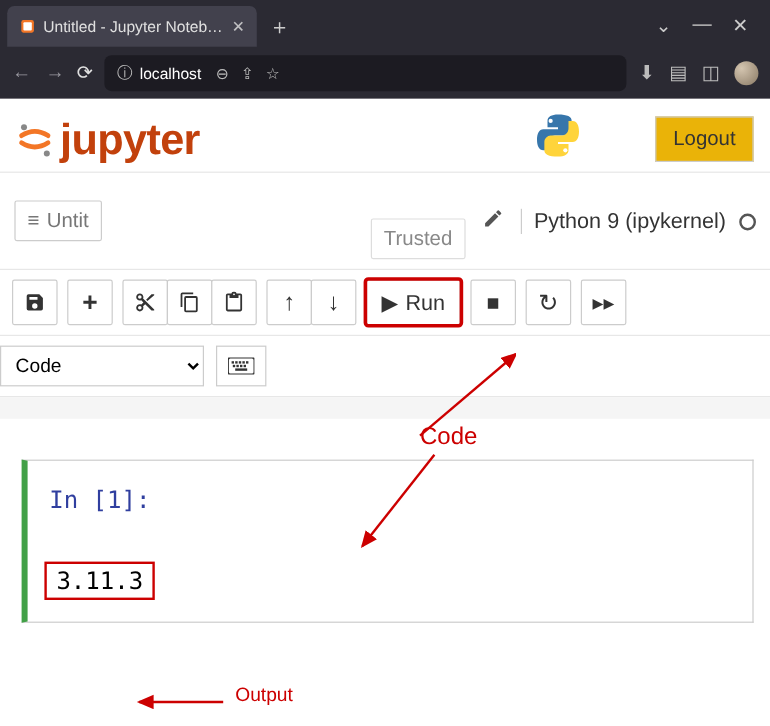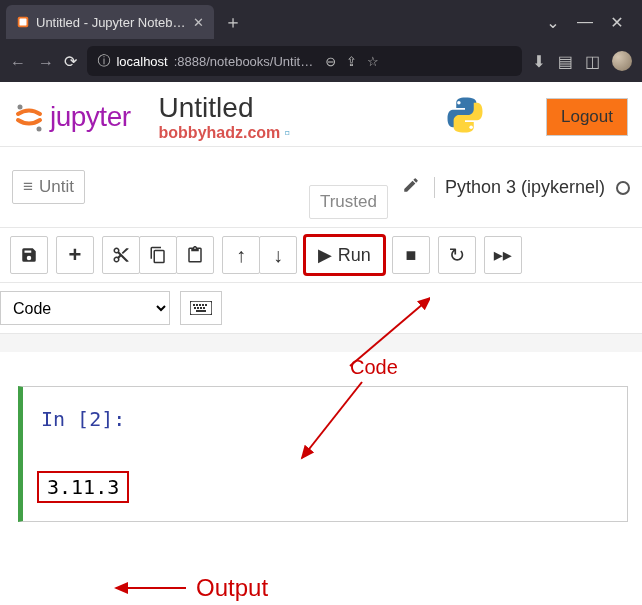--- a/index.html
+++ b/index.html
@@ -26,27 +26,27 @@
 .url-path { color: #b0afb7; white-space: nowrap; overflow: hidden; text-overflow: ellipsis; }
 .url-icons { display: flex; gap: 10px; color: #bbb; margin-left: 6px; }
 .url-icons span { cursor: pointer; }
 .ext-row { display: flex; gap: 12px; color: #bbb; align-items: center; }
 .ext-row span { cursor: pointer; }
 .avatar { width: 20px; height: 20px; border-radius: 50%; background: radial-gradient(circle at 30% 30%, #d4c5b0, #8a7a65); }
 
 
 .jhdr { display: flex; align-items: center; padding: 10px 14px 4px; gap: 10px; }
 .jlogo { display: flex; align-items: center; gap: 6px; }
-.jlogo-txt { font-size: 28px; color: #a21caf; font-weight: 400; letter-spacing: -0.5px; }
+.jlogo-txt { font-size: 36px; color: #c2410c; font-weight: 700; letter-spacing: -0.5px; }
 .jtitle-wrap { margin-left: 18px; }
 .jtitle { font-size: 28px; color: #333; }
 .jsub { color: #d9534f; font-size: 16px; font-weight: 600; }
 .jsub .cube { color: #6fb3d2; margin-left: 4px; }
 .pylogo { margin-left: auto; margin-right: 18px; }
-.logout { border: 1px solid #ccc; padding: 8px 14px; font-size: 17px; color: #333; cursor: pointer; background: #f97316; margin-left: 32px; }
+.logout { border: 1px solid #ccc; padding: 8px 14px; font-size: 17px; color: #333; cursor: pointer; background: #eab308; margin-left: 32px; }
 
 
 .menubar { display: flex; align-items: center; gap: 8px; padding: 8px 12px; border-top: 1px solid #e7e7e7; border-bottom: 1px solid #e7e7e7; }
 .menu-btn { display: flex; align-items: center; gap: 6px; border: 1px solid #ccc; padding: 6px 10px; font-size: 17px; color: #777; cursor: pointer; border-radius: 2px; }
 .trusted { margin-left: auto; color: #888; font-size: 17px; border: 1px solid #ddd; padding: 6px 10px; border-radius: 2px; margin-top: 30px; }
 .edit-ic { color: #555; padding: 6px; cursor: pointer; }
 .kernel { font-size: 18px; color: #333; border-left: 1px solid #ccc; padding-left: 10px; }
 .kstatus { width: 14px; height: 14px; border: 2px solid #555; border-radius: 50%; display: inline-block; margin-left: 6px; vertical-align: middle; }
 
 
@@ -68,21 +68,21 @@
 .code-label { position: absolute; top: 4px; left: 350px; color: #c00; font-size: 20px; }
 .arrow1 { position: absolute; width: 140px; height: 140px; }
 
 
 .cell { margin: 28px 14px 0 18px; border: 1px solid #ccc; border-left: 5px solid #42a047; padding: 14px 14px 18px; background: #fff; }
 .prompt { font-family: "DejaVu Sans Mono", Menlo, Consolas, monospace; font-size: 20px; color: #303f9f; margin: 6px 0 12px 4px; }
 .codebox { border: 2px solid #c00; padding: 6px 8px; font-family: "DejaVu Sans Mono", Menlo, Consolas, monospace; font-size: 20px; line-height: 1.35; white-space: pre; color: #000; }
 .kw { color: #008000; font-weight: bold; }
 .pn { color: #2a7a2a; }
 .outbox { display: inline-block; border: 2px solid #c00; padding: 2px 8px; margin-top: 28px; font-family: "DejaVu Sans Mono", Menlo, Consolas, monospace; font-size: 20px; }
-.out-label { position: absolute; color: #c00; font-size: 24px; }
+.out-label { position: absolute; color: #c00; font-size: 16px; }
 
 svg.icon { width: 18px; height: 18px; }
 </style>
 </head>
 <body>
 
 <div class="browser-top">
   <div class="tab-row">
     <div class="tab">
       <span class="fav">
@@ -103,21 +103,20 @@
   </div>
   <div class="addr-row">
     <div class="nav-arrows">
       <span>←</span>
       <span>→</span>
     </div>
     <span class="reload">⟳</span>
     <div class="url-bar">
       <span class="lock">ⓘ</span>
       <span class="url-host">localhost</span>
-        <span class="url-path">:8888/notebooks/Untit…</span>
       <div class="url-icons">
         <span>⊖</span>
         <span>⇪</span>
         <span>☆</span>
       </div>
     </div>
     <div class="ext-row">
       <span>⬇</span>
       <span>▤</span>
       <span>◫</span>
@@ -129,26 +128,20 @@
 <div class="jhdr">
   <div class="jlogo">
     <svg width="30" height="32" viewBox="0 0 30 32">
       <circle cx="6" cy="6" r="2.5" fill="#888"></circle>
       <path d="M4 13 Q15 6 26 13" stroke="#f37626" stroke-width="4" fill="none" stroke-linecap="round"></path>
       <path d="M4 19 Q15 26 26 19" stroke="#f37626" stroke-width="4" fill="none" stroke-linecap="round"></path>
       <circle cx="25" cy="28" r="2.5" fill="#888"></circle>
     </svg>
     <span class="jlogo-txt">jupyter</span>
   </div>
-  <div class="jtitle-wrap">
-    <div class="jtitle">Untitled</div>
-    <div class="jsub">
-      <span>bobbyhadz.com</span><span class="cube">▫</span>
-    </div>
-  </div>
   <div class="pylogo">
     <svg width="42" height="42" viewBox="0 0 48 48">
       <path d="M24 4c-6 0-10 2-10 6v6h10v2H10c-4 0-6 4-6 10s2 10 6 10h4v-7c0-4 3-7 7-7h10c3 0 6-3 6-6V10c0-4-4-6-13-6z" fill="#3776ab"></path>
       <circle cx="17" cy="10" r="2" fill="#fff"></circle>
       <path d="M24 44c6 0 10-2 10-6v-6H24v-2h14c4 0 6-4 6-10s-2-10-6-10h-4v7c0 4-3 7-7 7H17c-3 0-6 3-6 6v8c0 4 4 6 13 6z" fill="#ffd43b"></path>
       <circle cx="31" cy="38" r="2" fill="#fff"></circle>
     </svg>
   </div>
   <button class="logout">Logout</button>
 </div>
@@ -158,21 +151,21 @@
     <span>≡</span>
     <span>Untit</span>
   </div>
   <div class="trusted">Trusted</div>
   <div class="edit-ic">
     <svg class="icon" viewBox="0 0 24 24">
         <path d="M3 17.25V21h3.75L17.81 9.94l-3.75-3.75L3 17.25zM20.71 7.04a1 1 0 0 0 0-1.41l-2.34-2.34a1 1 0 0 0-1.41 0l-1.83 1.83 3.75 3.75 1.83-1.83z" fill="#555"></path>
       </svg>
   </div>
   <div class="kernel">
-    <span>Python 3 (ipykernel)</span>
+    <span>Python 9 (ipykernel)</span>
     <span class="kstatus"></span>
   </div>
 </div>
 
 <div class="toolbar">
   <button class="tbtn">
       <svg class="icon" viewBox="0 0 24 24">
         <path d="M17 3H5a2 2 0 0 0-2 2v14a2 2 0 0 0 2 2h14a2 2 0 0 0 2-2V7l-4-4zM12 19a3 3 0 1 1 0-6 3 3 0 0 1 0 6zm3-10H6V6h9v3z" fill="#333"></path>
       </svg>
     </button>
@@ -243,21 +236,21 @@
   <svg style="position:absolute;top:26px;left:284px;pointer-events:none" width="100" height="110">
     <defs>
         <marker id="ah2" markerWidth="8" markerHeight="8" refX="6" refY="3" orient="auto">
           <path d="M0,0 L7,3 L0,6 z" fill="#c00"></path>
         </marker>
       </defs>
     <line x1="78" y1="4" x2="18" y2="80" stroke="#c00" stroke-width="2" marker-end="url(#ah2)"></line>
   </svg>
 
   <div class="cell">
-    <div class="prompt">In [2]:</div>
+    <div class="prompt">In [1]:</div>
     <div class="outbox">3.11.3</div>
   </div>
 
   <svg style="position:absolute;top:224px;left:108px;pointer-events:none" width="90" height="24">
     <defs>
         <marker id="ah3" markerWidth="8" markerHeight="8" refX="6" refY="3" orient="auto">
           <path d="M0,0 L7,3 L0,6 z" fill="#c00"></path>
         </marker>
       </defs>
     <line x1="78" y1="12" x2="8" y2="12" stroke="#c00" stroke-width="2" marker-end="url(#ah3)"></line>

